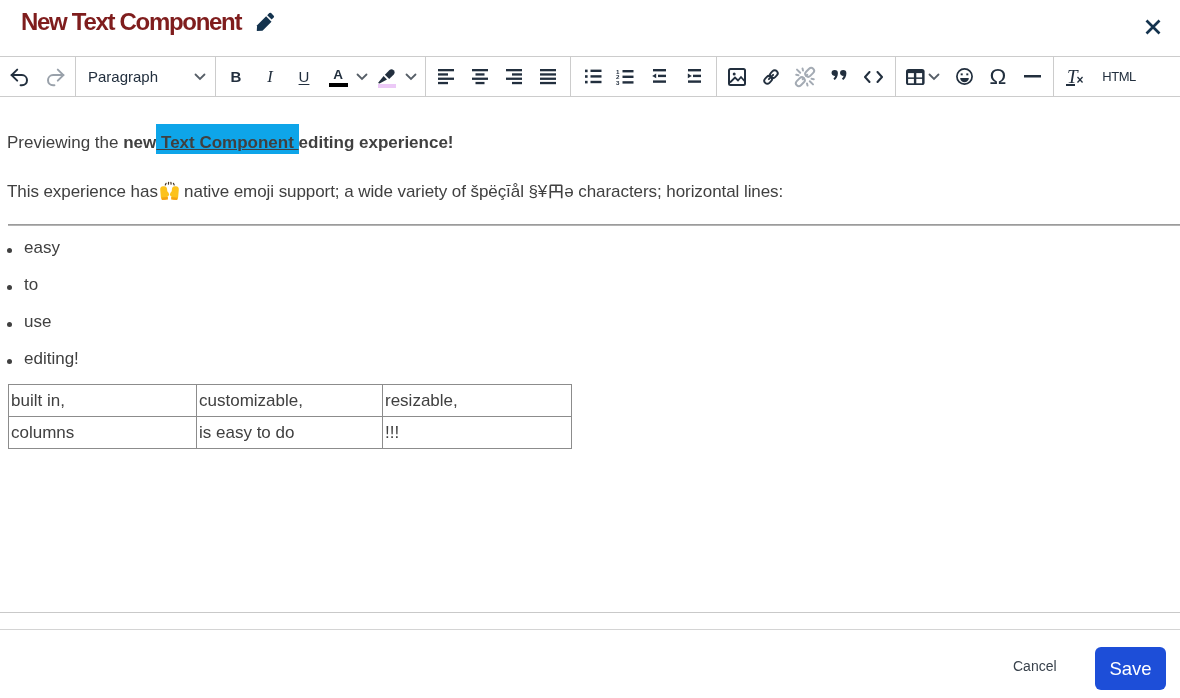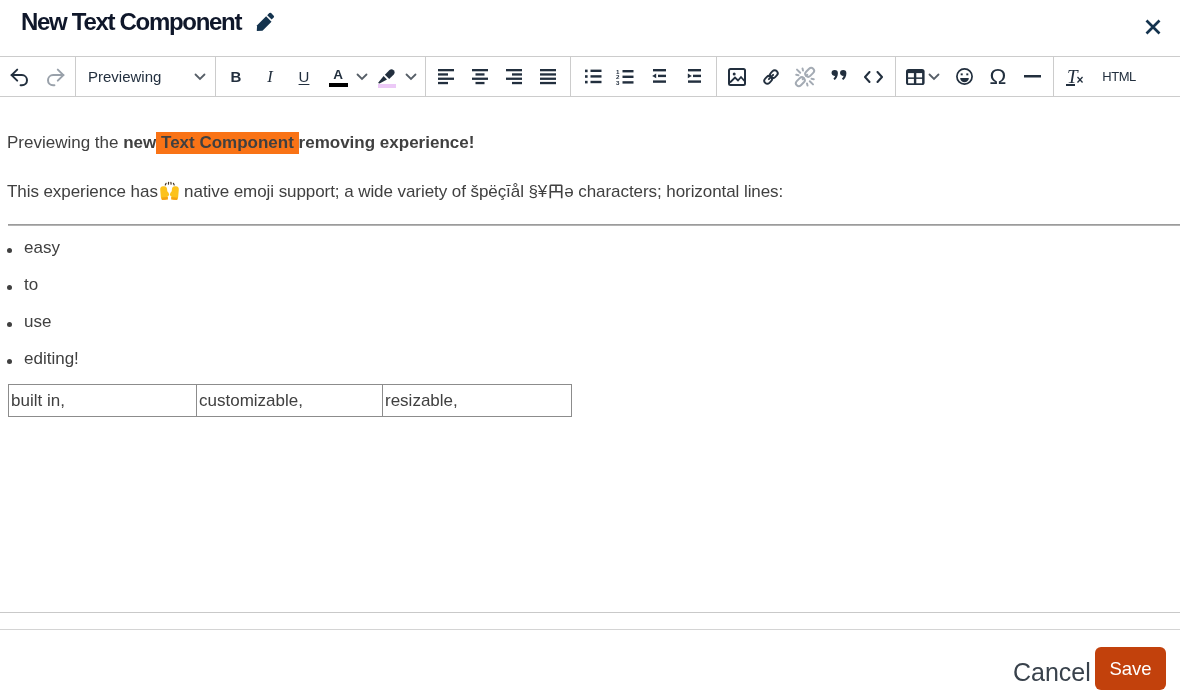--- a/index.html
+++ b/index.html
@@ -1,43 +1,43 @@
 <!DOCTYPE html>
 <html><head>
 <meta charset="utf-8">
 <style>
 * { margin:0; padding:0; box-sizing:border-box; }
 html,body { width:1180px; height:698px; background:#fff; font-family:"Liberation Sans", sans-serif; overflow:hidden; position:relative; }
 .abs { position:absolute; }
 
 
-.title { left:21px; top:8px; font-size:24px; font-weight:bold; color:#0f172a; letter-spacing:-1.3px; line-height:27px; }
+.title { left:21px; top:8px; font-size:24px; font-weight:bold; color:#7f1d1d; letter-spacing:-1.3px; line-height:27px; }
 .close { left:1139px; top:13px; width:28px; height:28px; }
 
 
 .toolbar { left:0; top:56px; width:1180px; height:41px; border-top:1px solid #cccccc; border-bottom:1px solid #cccccc; background:#fff; }
 .sep { position:absolute; top:0; width:1px; height:39px; background:#cccccc; }
 .tbi { position:absolute; top:0; height:39px; display:flex; align-items:center; justify-content:center; color:#222f3e; }
 .ticon { display:block; }
 
 
 .ct { color:#404040; font-size:17px; white-space:nowrap; }
-.hl { background:#f97316; padding:1px 0 2px; }
+.hl { background:#0ea5e9; padding:9px 0 2px;text-decoration:underline; }
 .hr1 { left:8px; top:224px; width:1172px; height:2px; background:linear-gradient(#8f8f8f,#c0c0c0); }
 .dot { width:5px; height:5px; border-radius:50%; background:#404040; }
 
 
 table.t { position:absolute; left:8px; top:384px; border-collapse:collapse; }
 table.t td { border:1px solid #8c8c8c; height:32px; font-size:17px; color:#404040; padding:0 0 0 2px; vertical-align:middle; }
 
 
 .line1 { left:0; top:612px; width:1180px; height:1px; background:#c9c9c9; }
 .line2 { left:0; top:629px; width:1180px; height:1px; background:#d4d4d4; }
-.cancel { left:1013px; top:658px; font-size:25px; color:#39424c; }
-.save { left:1095px; top:647px; width:71px; height:43px; background:#c2410c; border-radius:6px; color:#ffffff; font-size:18.5px; display:flex; align-items:center; justify-content:center; }
+.cancel { left:1013px; top:658px; font-size:14px; color:#39424c; }
+.save { left:1095px; top:647px; width:71px; height:43px; background:#1d4ed8; border-radius:6px; color:#ffffff; font-size:18.5px; display:flex; align-items:center; justify-content:center; }
 </style>
 </head>
 <body>
 <div class="abs title">New Text Component</div>
 <svg class="abs" style="left:254px; top:12px;" width="21" height="21" viewBox="0 0 21 21">
     <path fill="#14334e" d="M3.1 13.3 L12.1 4.3 L17.5 9.7 L8.5 18.7 L2.8 19.1 Z"></path>
     <path fill="#14334e" d="M13.2 3.2 L15.3 1.1 q0.9-0.9 1.8 0 l2.6 2.6 q0.9 0.9 0 1.8 l-2.1 2.1 Z"></path>
   </svg>
 <svg class="abs close" viewBox="0 0 28 28">
     <path d="M7.5 7.5 L20.5 20.5 M20.5 7.5 L7.5 20.5" stroke="#14334e" stroke-width="2.7" stroke-linecap="butt"></path>
@@ -59,21 +59,21 @@
         <path d="M2.6 10.1 H12.9 a5.1 5.1 0 0 1 0 10.2 H11.6"></path>
       </svg>
   </div>
   <div class="tbi" style="left:37px; width:34px;">
     <svg class="ticon" width="24" height="24" viewBox="0 0 24 24" fill="none" stroke="#99a1aa" stroke-width="2" stroke-linecap="round" stroke-linejoin="round">
         <path d="M15.8 4.6 L21.4 10.1 L15.8 15.6"></path>
         <path d="M21.4 10.1 H11.1 a5.1 5.1 0 0 0 0 10.2 H12.4"></path>
       </svg>
   </div>
 
-  <div class="tbi" style="left:88px; width:80px; justify-content:flex-start; font-size:15px;">Previewing</div>
+  <div class="tbi" style="left:88px; width:80px; justify-content:flex-start; font-size:15px;">Paragraph</div>
   <svg class="ticon" style="position:absolute; left:194px; top:16px;" width="12" height="8" viewBox="0 0 12 8" fill="none" stroke="#565e67" stroke-width="1.8" stroke-linecap="round">
       <path d="M1.5 1.5 L6 6 L10.5 1.5"></path>
     </svg>
 
   <div class="tbi" style="left:219px; width:34px; font-weight:bold; font-size:15px;">B</div>
   <div class="tbi" style="left:253px; width:34px; font-family:'Liberation Serif',serif; font-style:italic; font-size:16.5px;">I</div>
   <div class="tbi" style="left:287px; width:34px; font-size:15px; text-decoration:underline; text-underline-offset:2px;">U</div>
   <div class="tbi" style="left:321px; width:34px;">
     <div style="text-align:center; position:relative; top:1.5px;">
         <div style="font-size:13.5px; font-weight:bold; line-height:10px;">A</div>
@@ -238,21 +238,21 @@
   <div class="tbi" style="left:1058px; width:34px;">
     <div style="position:relative; width:20px; height:20px;">
         <span style="font-family:'Liberation Serif',serif; font-style:italic; font-size:19px; position:absolute; left:2px; top:-1px;">T</span>
         <div style="position:absolute; left:1px; top:17px; width:9px; height:2px; background:#222f3e;"></div>
         <span style="position:absolute; left:11.5px; top:6px; font-size:12px; font-weight:bold;">×</span>
       </div>
   </div>
   <div class="tbi" style="left:1096px; width:46px; font-size:13px; letter-spacing:-0.5px;">HTML</div>
 </div>
 
-<div class="abs ct" style="left:7px; top:133px;">Previewing the <b>new</b><b class="hl"> Text Component </b><b>removing experience!</b></div>
+<div class="abs ct" style="left:7px; top:133px;">Previewing the <b>new</b><b class="hl"> Text Component </b><b>editing experience!</b></div>
 <div class="abs ct" style="left:7px; top:182px; letter-spacing:-0.07px;">This experience has <span style="display:inline-block; width:17px;"></span> native emoji support; a wide variety of špëçīål §¥<svg width="16" height="16" viewBox="0 0 16 16" style="vertical-align:-2px; margin:0 0.5px;">
       <path d="M2.3 2.2 V15.3 M13.7 2.2 V15.3 M2.3 2.2 H13.7 M2.3 8.8 H13.7 M8 2.2 V8.8" stroke="#404040" stroke-width="1.6" fill="none"></path>
     </svg>ə characters; horizontal lines:</div>
 <svg class="abs" style="left:159px; top:180px;" width="21" height="21" viewBox="0 0 21 21">
   <g stroke="#453626" stroke-width="1.2" stroke-linecap="round">
       <line x1="7.1" y1="3.3" x2="6.3" y2="4.9"></line>
       <line x1="9.6" y1="2.3" x2="9.4" y2="4.1"></line>
       <line x1="11.9" y1="2.3" x2="12.1" y2="4.1"></line>
       <line x1="14.4" y1="3.3" x2="15.2" y2="4.9"></line>
     </g>
@@ -280,19 +280,24 @@
 <div class="abs dot" style="left:7px; top:359px;"></div>
 <div class="abs ct" style="left:24px; top:349px;">editing!</div>
 
 <table class="t">
 <tbody>
       <tr>
         <td style="width:188px">built in,</td>
         <td style="width:186px">customizable,</td>
         <td style="width:189px">resizable,</td>
       </tr>
+<tr>
+        <td>columns</td>
+        <td>is easy to do</td>
+        <td>!!!</td>
+      </tr>
 </tbody>
   </table>
 
 <div class="abs line1"></div>
 <div class="abs line2"></div>
 <div class="abs cancel">Cancel</div>
 <div class="abs save">Save</div>
 
 </body></html>

